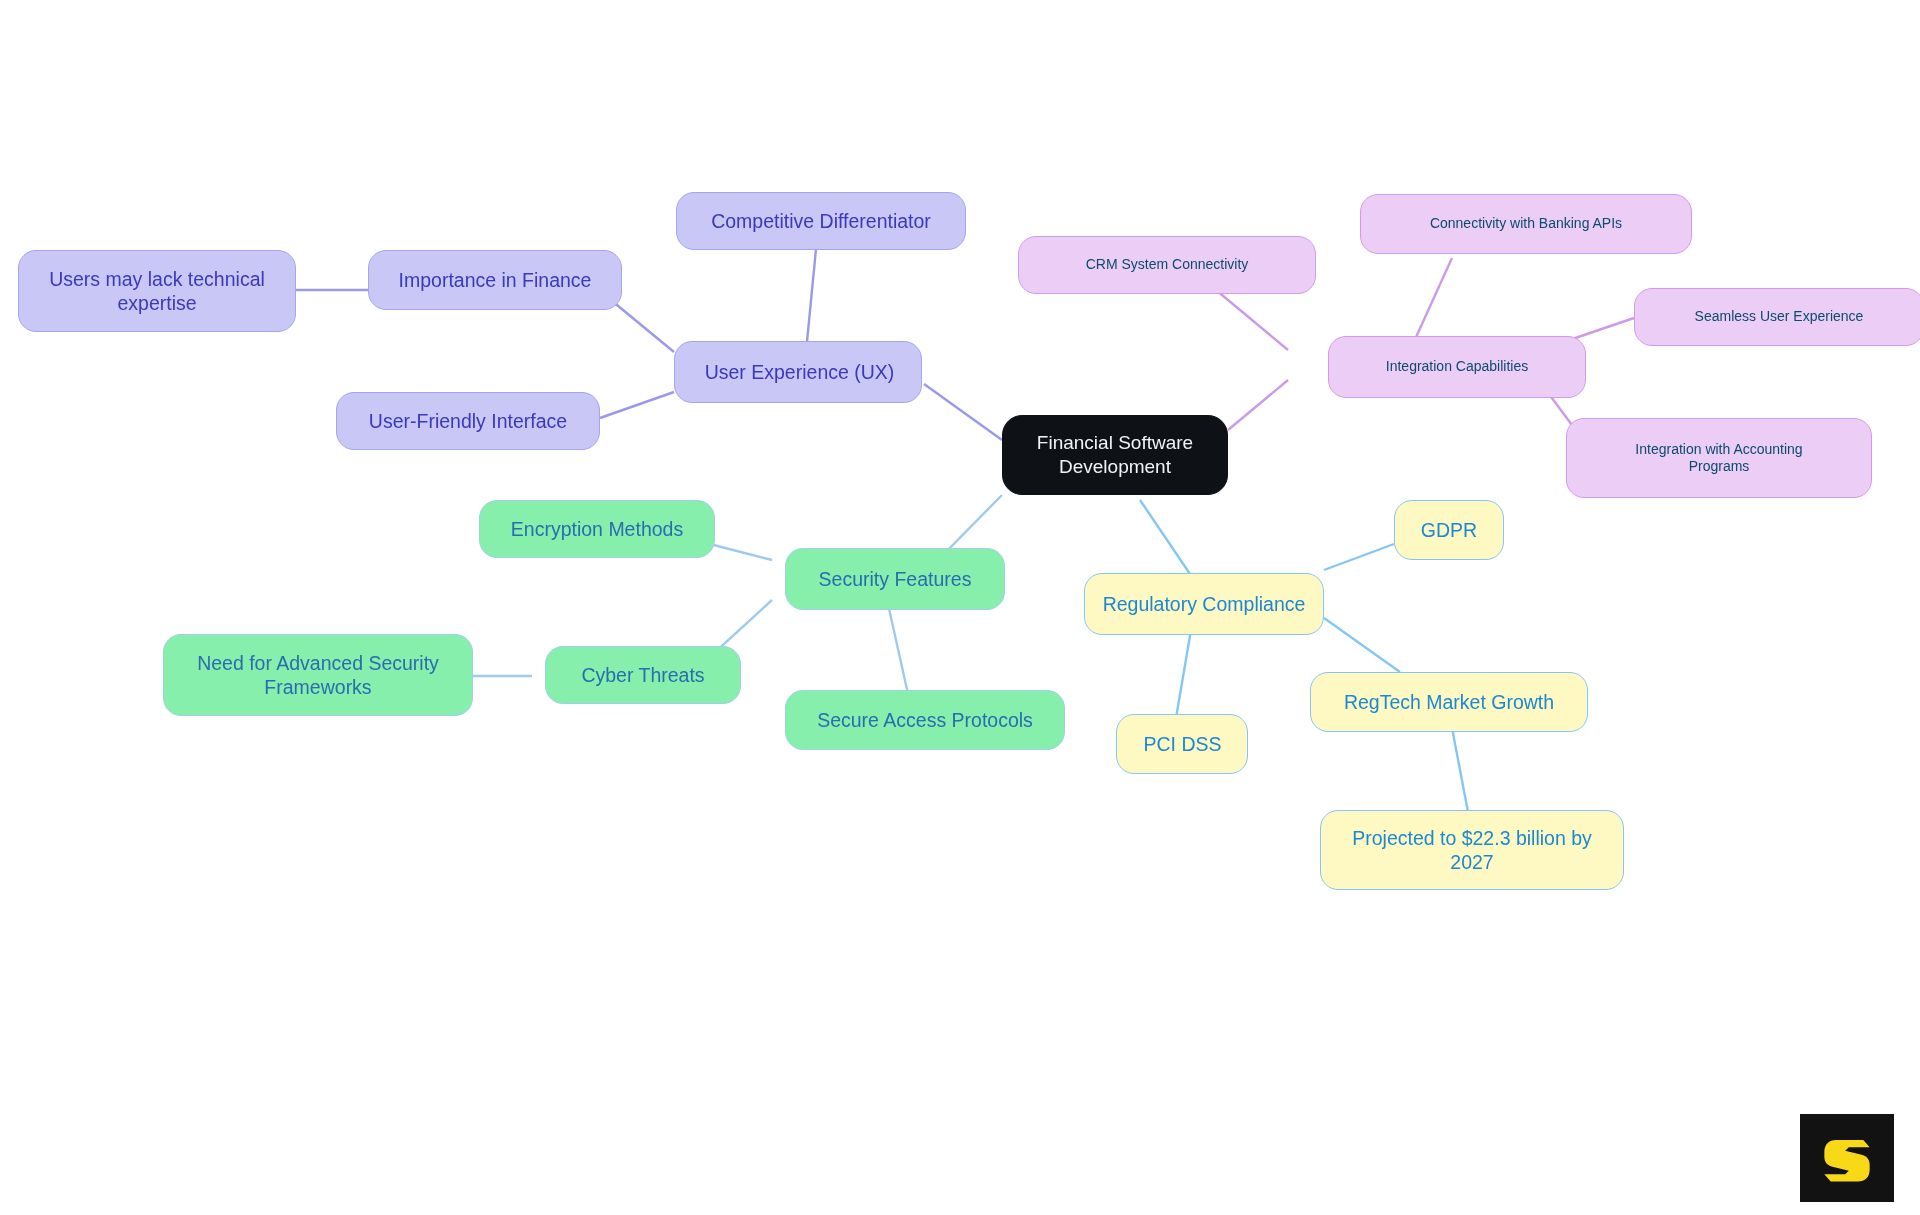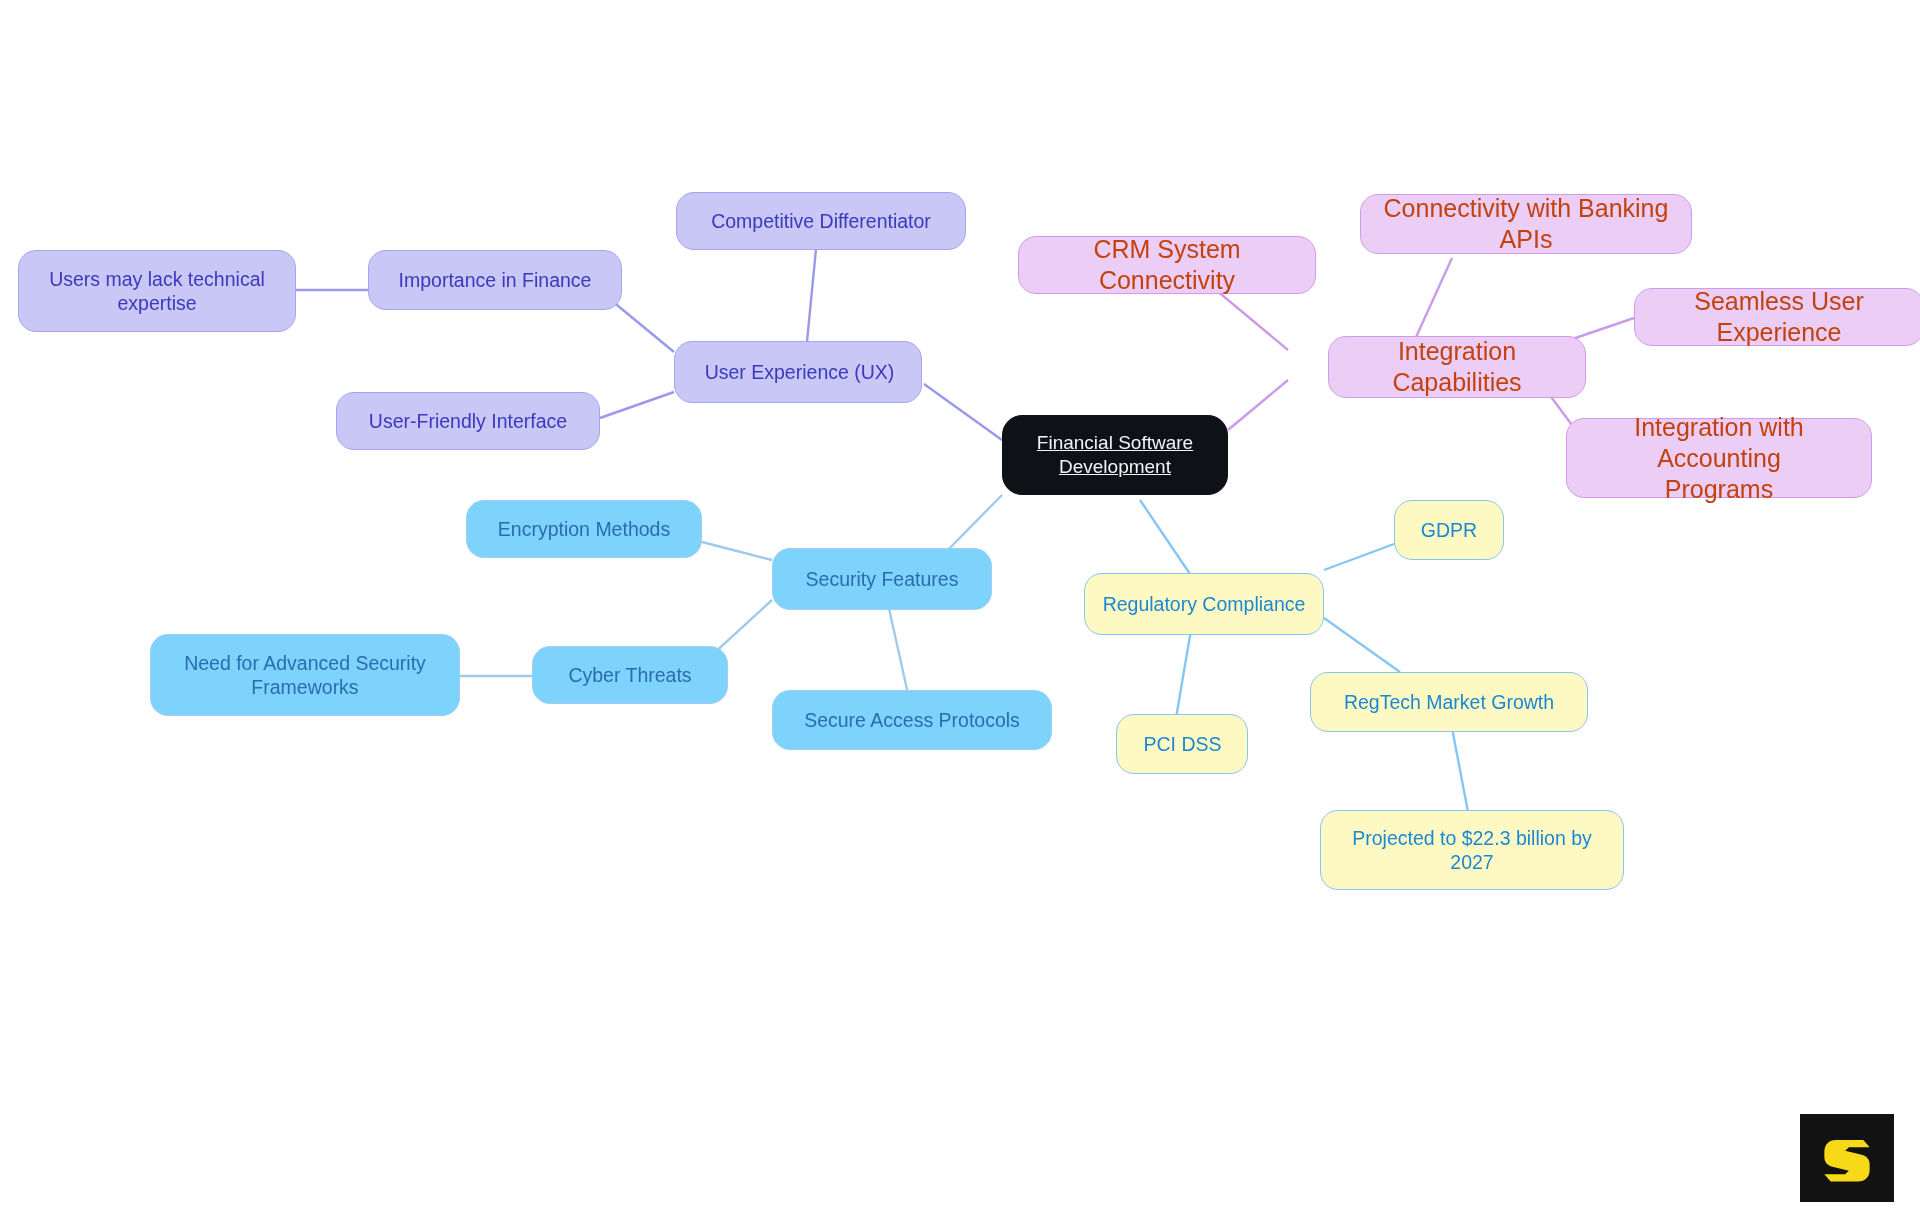--- a/index.html
+++ b/index.html
@@ -61,30 +61,31 @@
     background: #c8c7f6;
     border-color: #a6a4ef;
     color: #3b39bd;
     font-size: 19.5px;
   }
 
   
   .node.pink {
     background: #eccdf6;
     border-color: #d49aea;
-    color: #c2410c;
-    font-size: 25px;
+    color: #0c4a6e;
+    font-size: 14px;
   }
 
   
   .node.blue {
-    background: #7dd3fc;
+    background: #86efac;
     border-color: #a3cdf0;
     color: #2a6cb0;
     font-size: 19.5px;
+    margin-left: 13px;
   }
 
   
   .node.sky {
     background: #fef9c3;
     border-color: #85c6f3;
     color: #1b88d4;
     font-size: 19.5px;
   }
 
@@ -142,21 +143,21 @@
 
     <path d="M 1324 570 L 1394 544" fill="none" stroke="#85c6f3" stroke-width="2.4"></path>
 
     <path d="M 1192 624 L 1176 718" fill="none" stroke="#85c6f3" stroke-width="2.4"></path>
 
     <path d="M 1324 618 L 1400 672" fill="none" stroke="#85c6f3" stroke-width="2.4"></path>
 
     <path d="M 1452 728 L 1468 812" fill="none" stroke="#85c6f3" stroke-width="2.4"></path>
   </svg>
 
-  <div class="node root" style="left:1002px; top:415px; width:226px; height:80px;text-decoration:underline;">Financial Software
+  <div class="node root" style="left:1002px; top:415px; width:226px; height:80px;">Financial Software
 Development</div>
 
   <div class="node lav" style="left:674px; top:341px; width:248px; height:62px;padding-left:13px;">User Experience (UX)</div>
 
   <div class="node lav" style="left:676px; top:192px; width:290px; height:58px;">Competitive Differentiator</div>
 
   <div class="node lav" style="left:368px; top:250px; width:254px; height:60px;">Importance in Finance</div>
 
   <div class="node lav" style="left:18px; top:250px; width:278px; height:82px;">Users may lack technical
 expertise</div>

